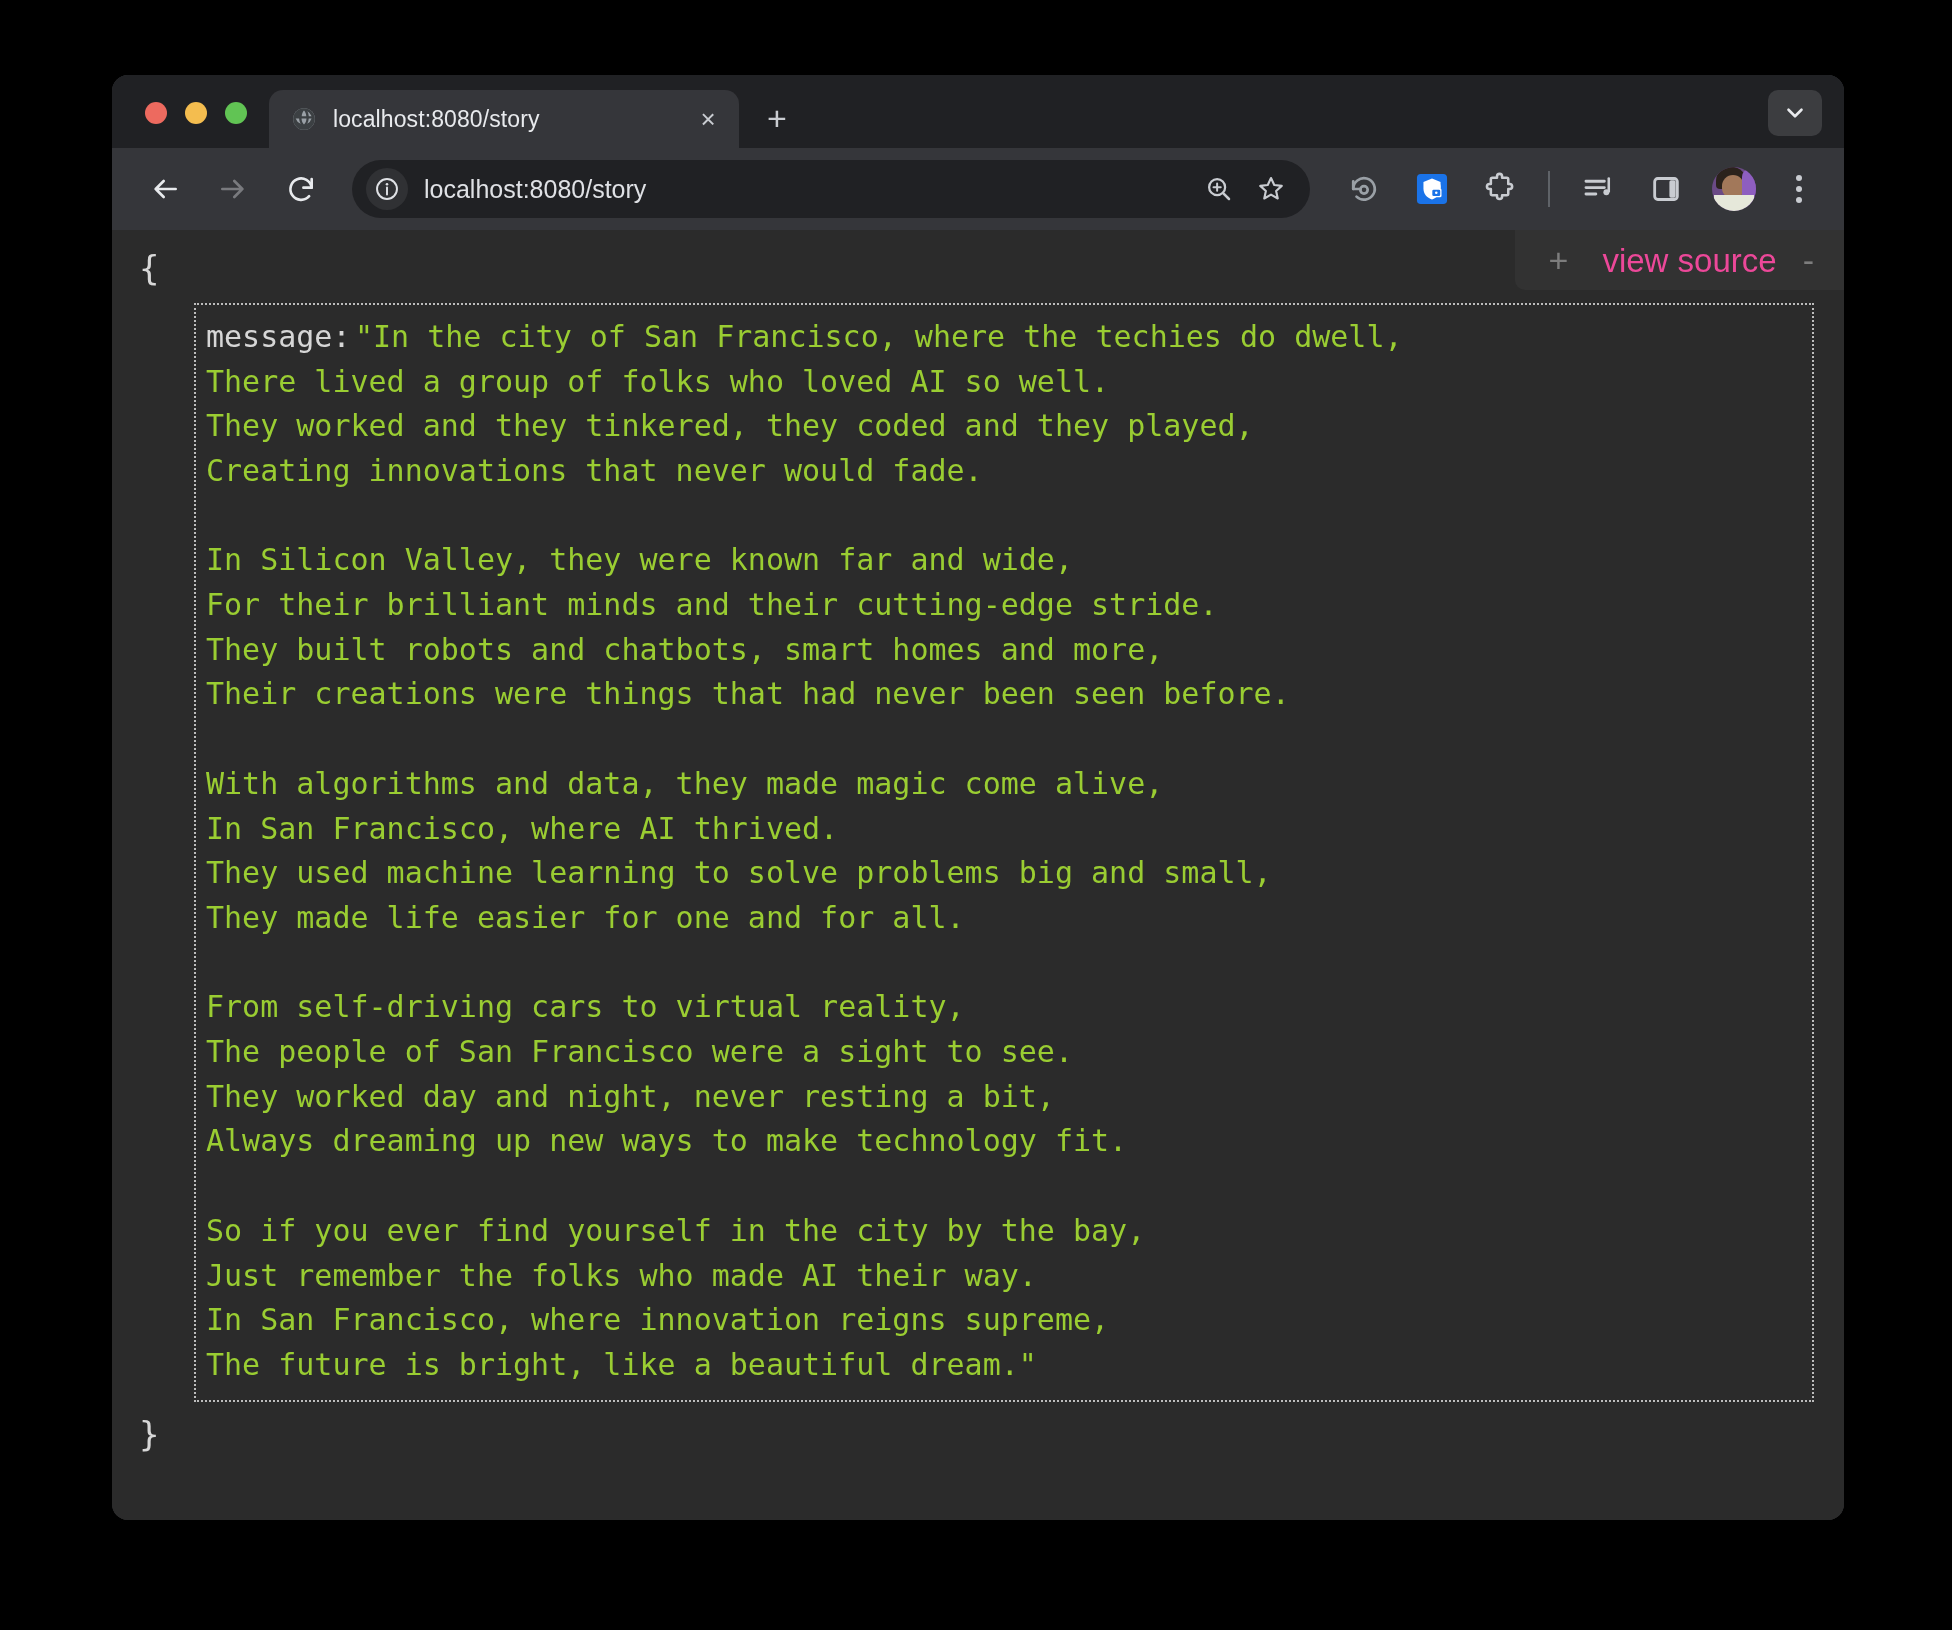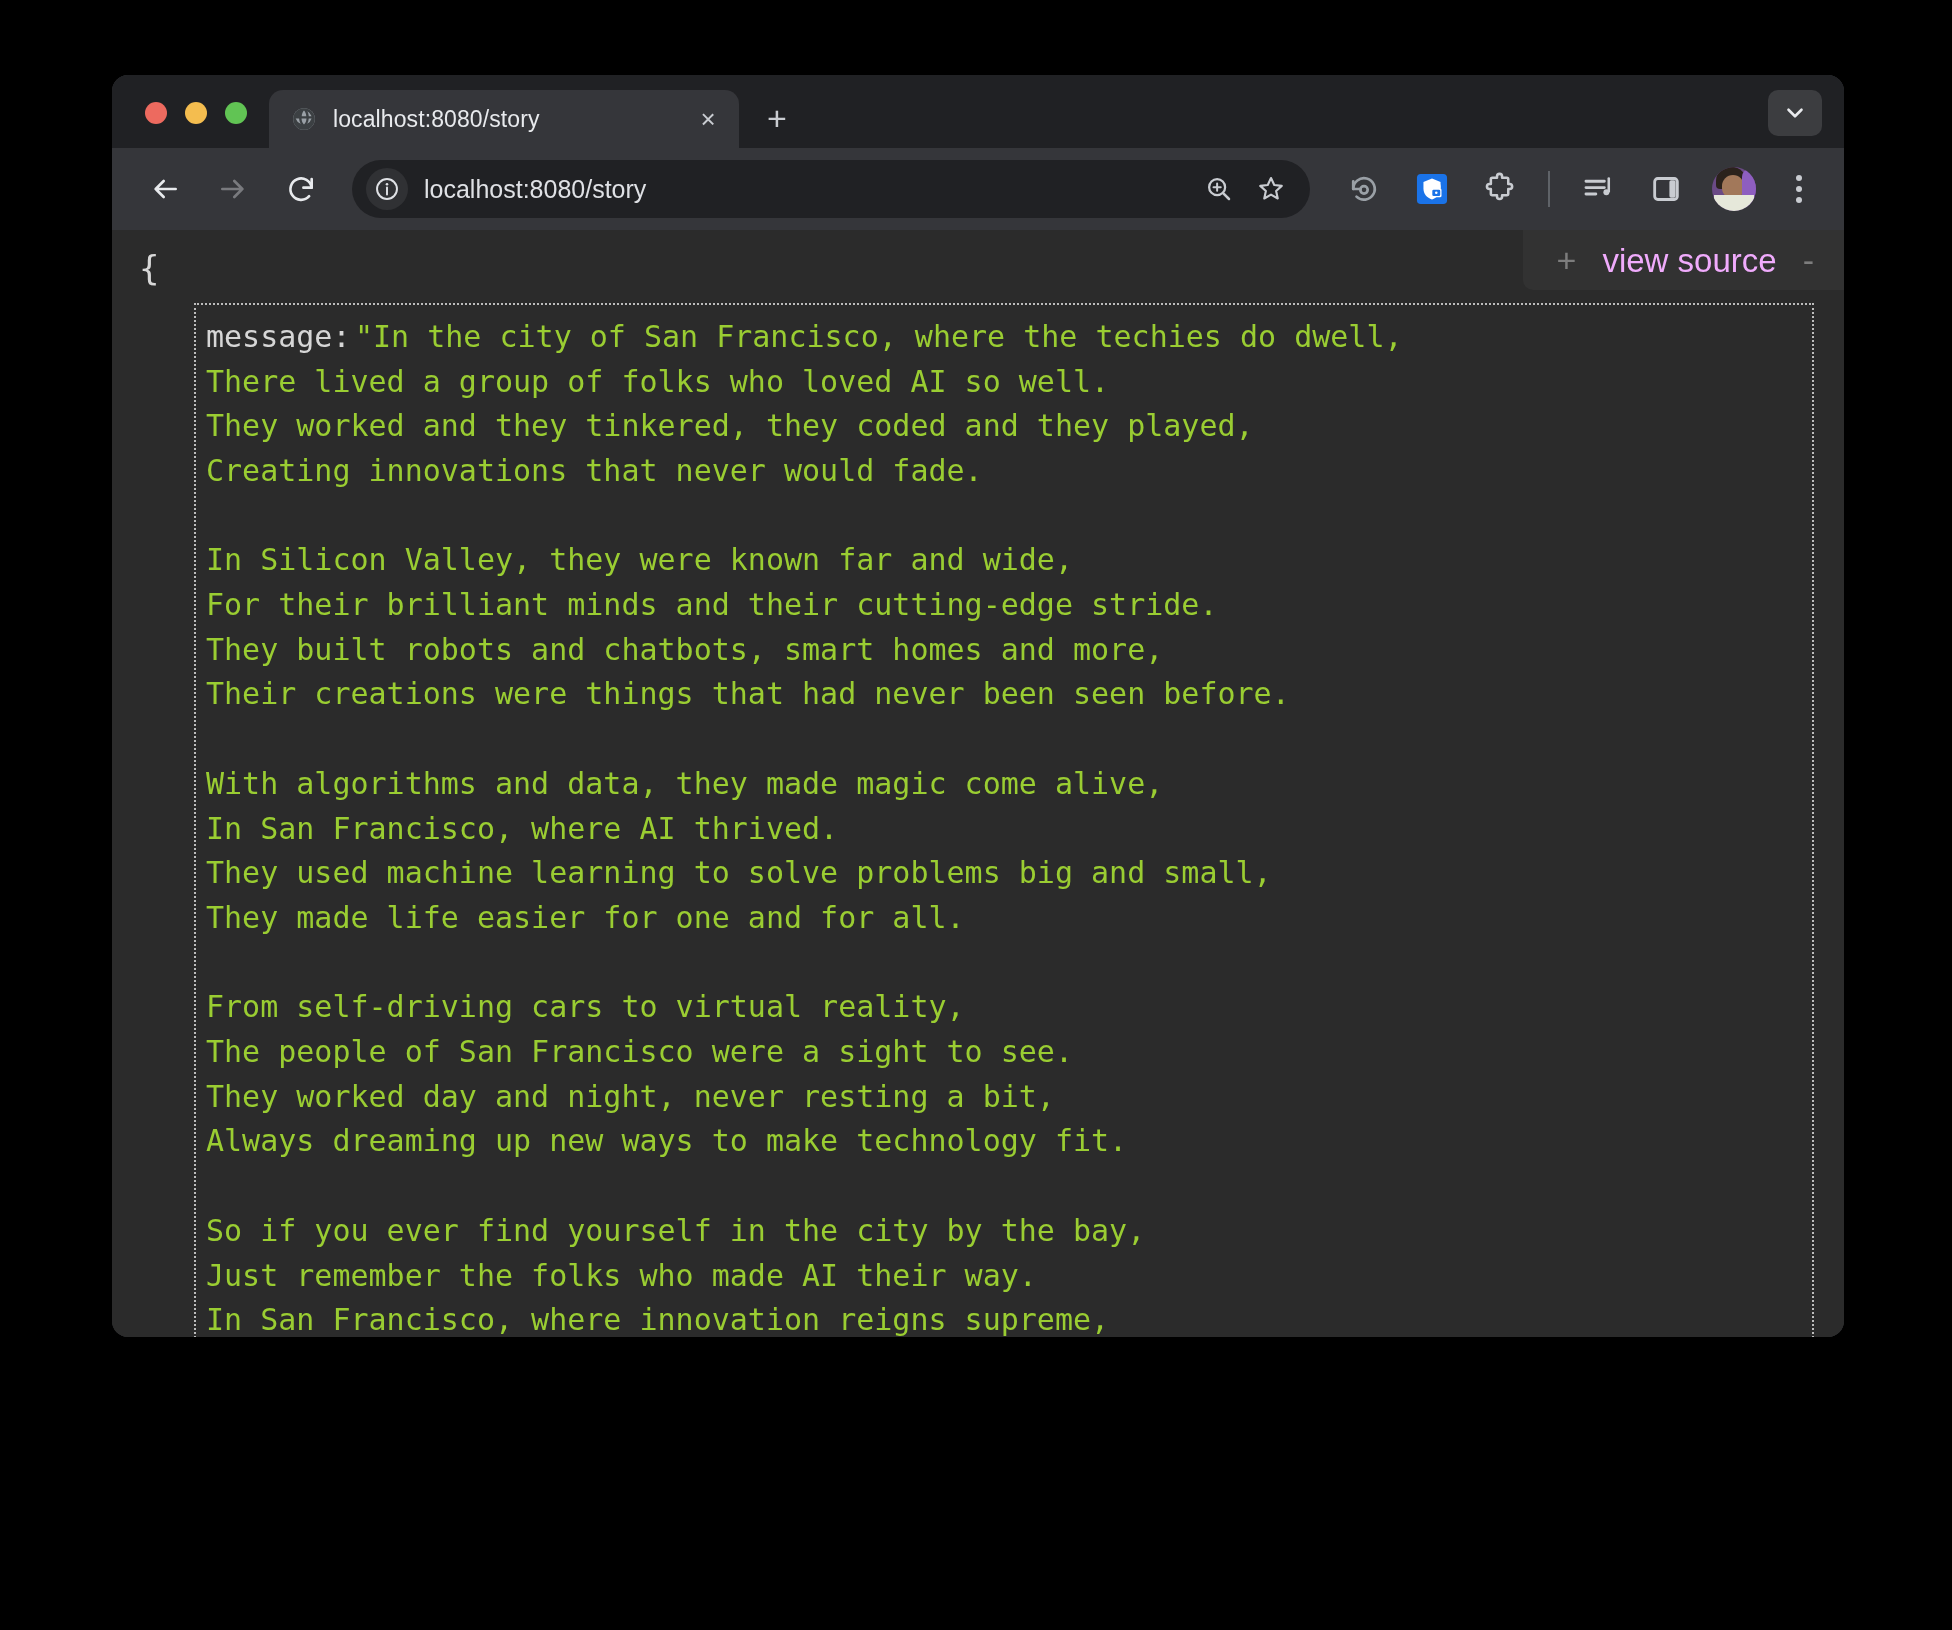--- a/index.html
+++ b/index.html
@@ -13,21 +13,21 @@
     overflow: hidden;
     font-family: "Liberation Sans", sans-serif;
   }
 
   
   .browser-window {
     position: absolute;
     left: 112px;
     top: 75px;
     width: 1732px;
-    height: 1262px;
+    height: 1445px;
     background: #35363a;
     border-radius: 16px;
     overflow: hidden;
     box-shadow: 0 6px 34px rgba(0,0,0,0.7);
   }
 
   
   .tabstrip {
     position: relative;
     height: 73px;
@@ -258,23 +258,24 @@
     border-radius: 0 0 0 10px;
     box-sizing: border-box;
   }
   .vs-sign {
     color: #7d7d7d;
     font-size: 34px;
     line-height: 1;
     font-weight: 400;
   }
   .vs-link {
-    color: #f0abfc;
+    color: #ec4899;
     font-size: 33px;
     line-height: 1;
+    margin-left: 8px;
   }
 
   .json-root {
     position: absolute;
     left: 0; top: 0;
     padding: 18px 0 0 0;
     width: 100%;
     box-sizing: border-box;
   }
   .brace {

